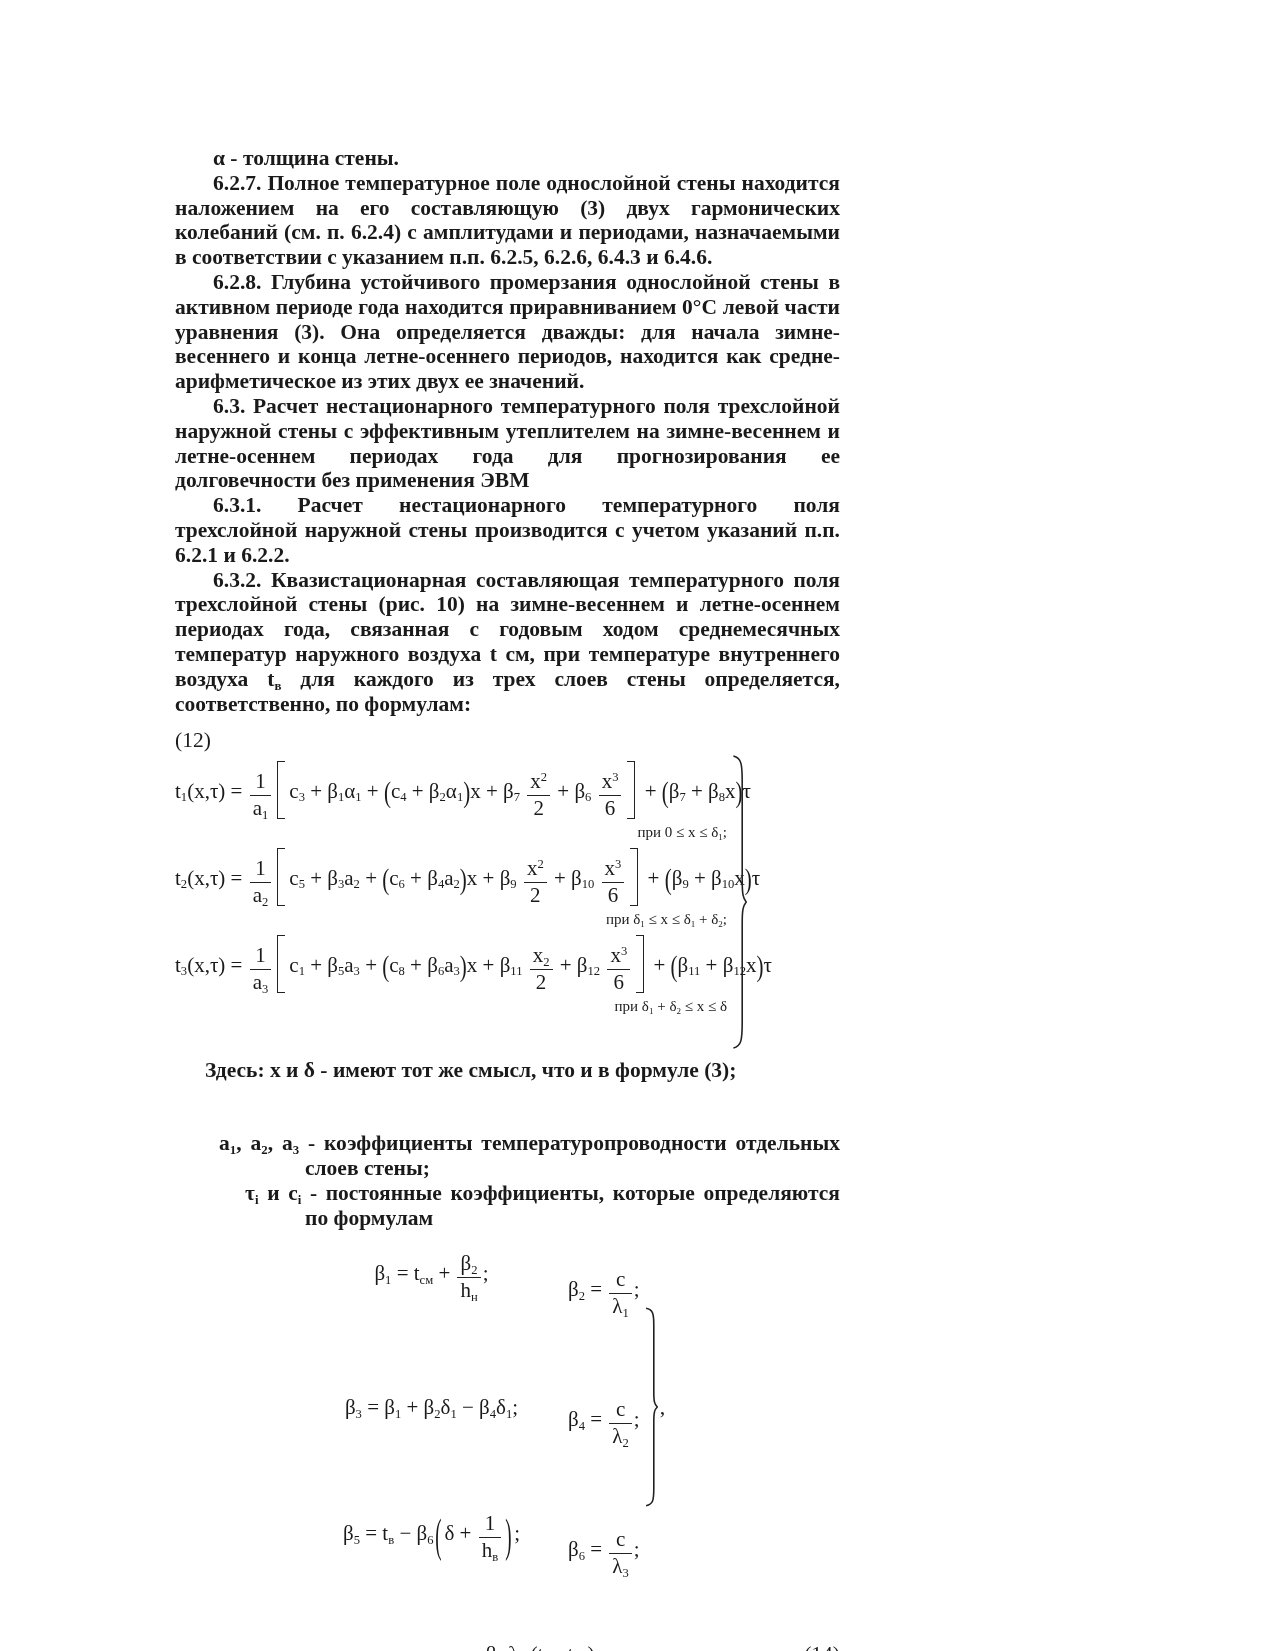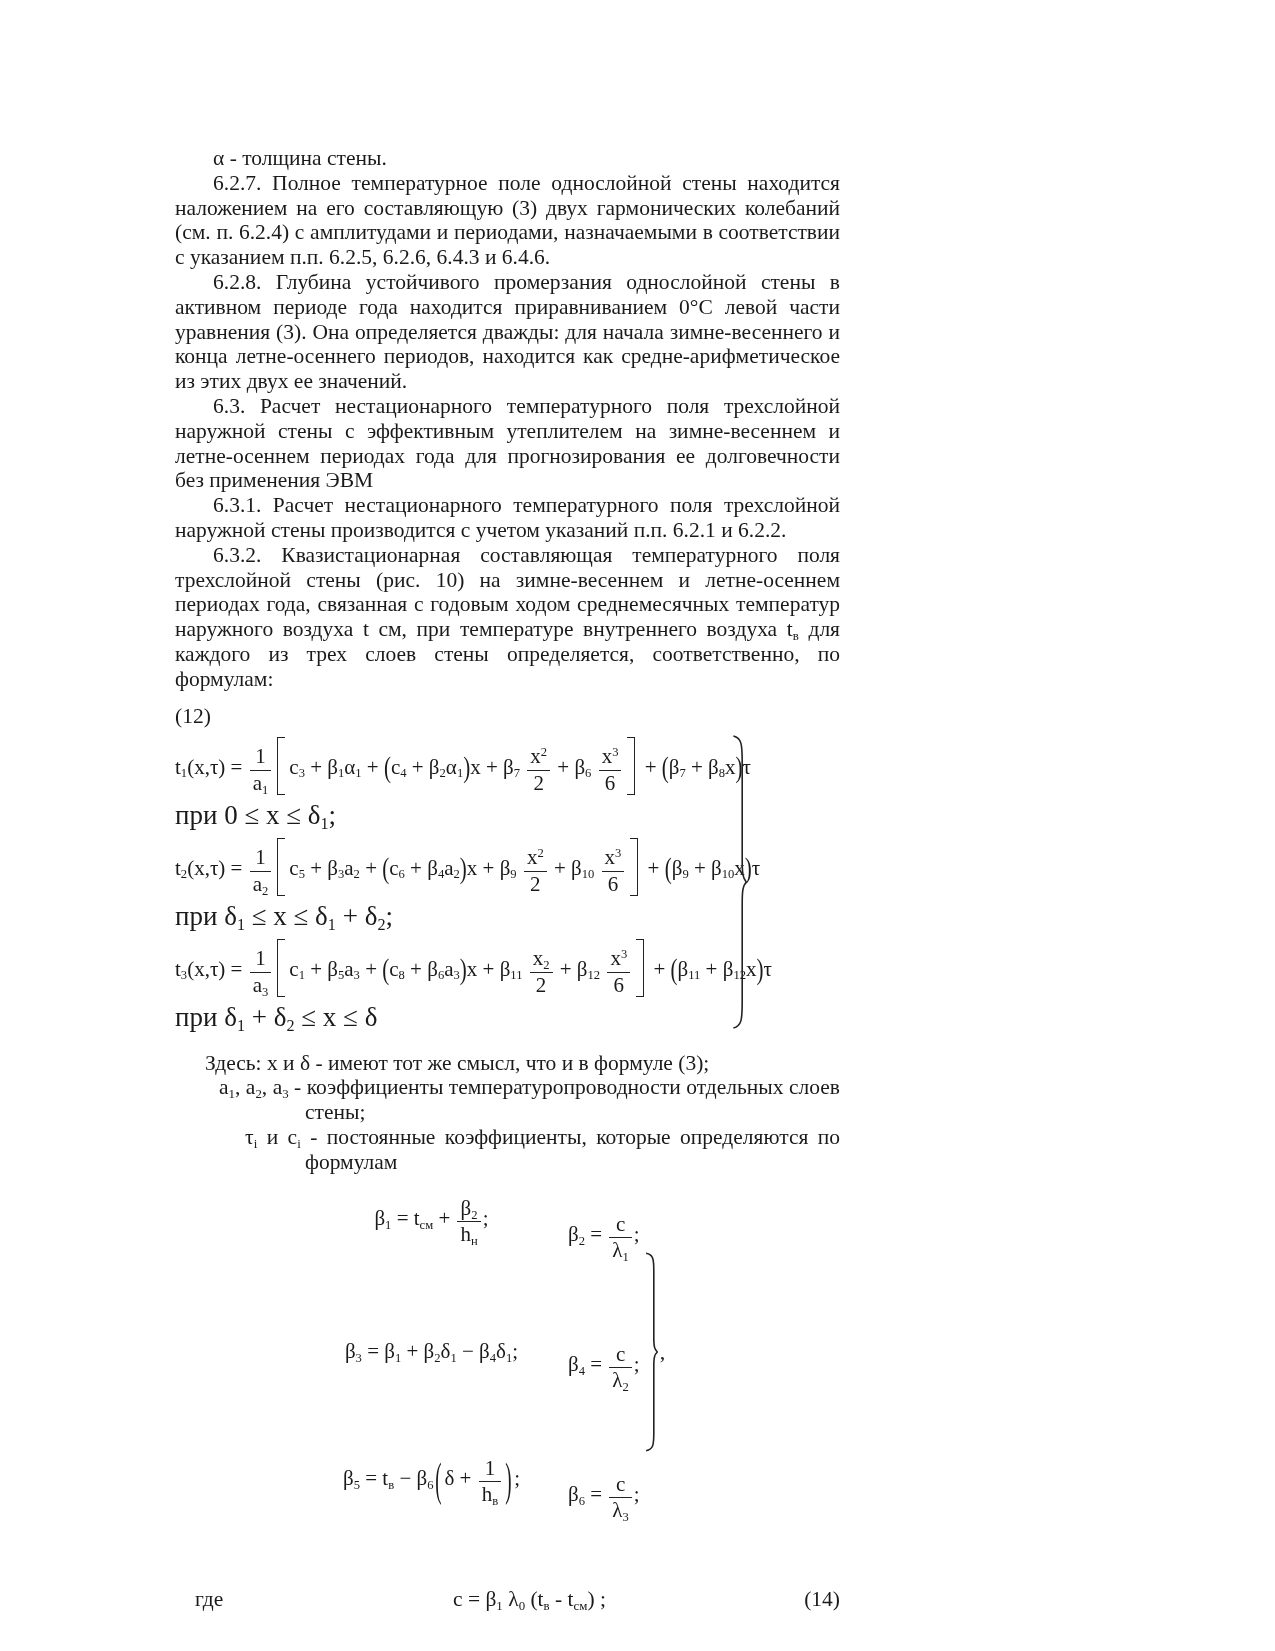--- a/index.html
+++ b/index.html
@@ -1,24 +1,24 @@
 <!DOCTYPE html>
 <html><head>
 <meta charset="utf-8">
 <style>
   html,body{margin:0;padding:0;background:#ffffff;}
   .page{
     position:relative;width:1275px;height:1651px;background:#ffffff;overflow:hidden;
     font-family:"Liberation Serif","DejaVu Serif",serif;color:#1a1a1a;
   }
   .text-col{position:absolute;left:175px;top:146px;width:665px;}
-  p.body{font-size:21.5px;line-height:24.8px;text-align:justify;margin:0;text-indent:38px;}
+  p.body{font-size:21.5px;line-height:24.8px;text-align:justify;margin:0;text-indent:38px;font-weight:bold;}
   p.single{text-align:left;}
-  p.zdes{text-indent:30px;margin-top:16px;}
-  p.hang-a{padding-left:130px;text-indent:-86px;}
+  p.zdes{text-indent:30px;margin-top:8px;}
+  p.hang-a{padding-left:130px;text-indent:-86px;margin-top:48px;}
   p.hang-tau{padding-left:130px;text-indent:-60px;}
   sub,sup{font-size:0.6em;line-height:0;}
   sub{vertical-align:-0.28em;}
   sup{vertical-align:0.55em;}
 
   .flabel{font-size:21.5px;text-align:left;line-height:24px;}
   .flabel.f12{margin-top:12px;padding-right:26px;}
   .flabel.f13{margin-top:10px;}
 
   
@@ -27,21 +27,21 @@
   .fd{display:block;border-top:1.4px solid #222;padding:1px 3px 0;}
   .bq{display:inline-block;vertical-align:middle;height:56px;width:7px;margin:0 4px;position:relative;top:-3px;}
   .bq.l{border-left:1.8px solid #222;border-top:1.8px solid #222;border-bottom:1.8px solid #222;}
   .bq.r{border-right:1.8px solid #222;border-top:1.8px solid #222;border-bottom:1.8px solid #222;}
   .mp{display:inline-block;transform:scaleY(1.45);vertical-align:-0.02em;}
   .tp{display:inline-block;transform:scaleY(2.2) scaleX(0.9);vertical-align:-0.1em;margin:0 2px;}
 
   .f12-wrap{display:flex;align-items:stretch;margin-top:2px;}
   .f12-lines{width:552px;font-size:21px;}
   .eq{text-align:center;white-space:nowrap;margin:10px 0 2px;}
-  .cond{text-align:left;margin:0 0 2px;font-size:27px;}
+  .cond{text-align:right;margin:0 0 2px;font-size:15px;}
   .bracecell{flex:none;display:flex;align-items:center;margin-left:4px;}
 
   .f13-wrap{display:flex;align-items:center;margin-left:168px;margin-top:6px;font-size:21px;}
   .f13-grid{display:grid;grid-template-columns:auto auto;column-gap:22px;row-gap:2px;align-items:center;gap:48px;}
   .f13-grid .lc{text-align:center;white-space:nowrap;}
   .f13-grid .rc{text-align:left;white-space:nowrap;margin-top:32px;}
   .f13-comma{font-size:22px;margin-left:2px;}
 
   .f14-row{position:relative;height:30px;margin-top:64px;font-size:21.5px;}
   .f14-row .gde{position:absolute;left:20px;top:0;}

